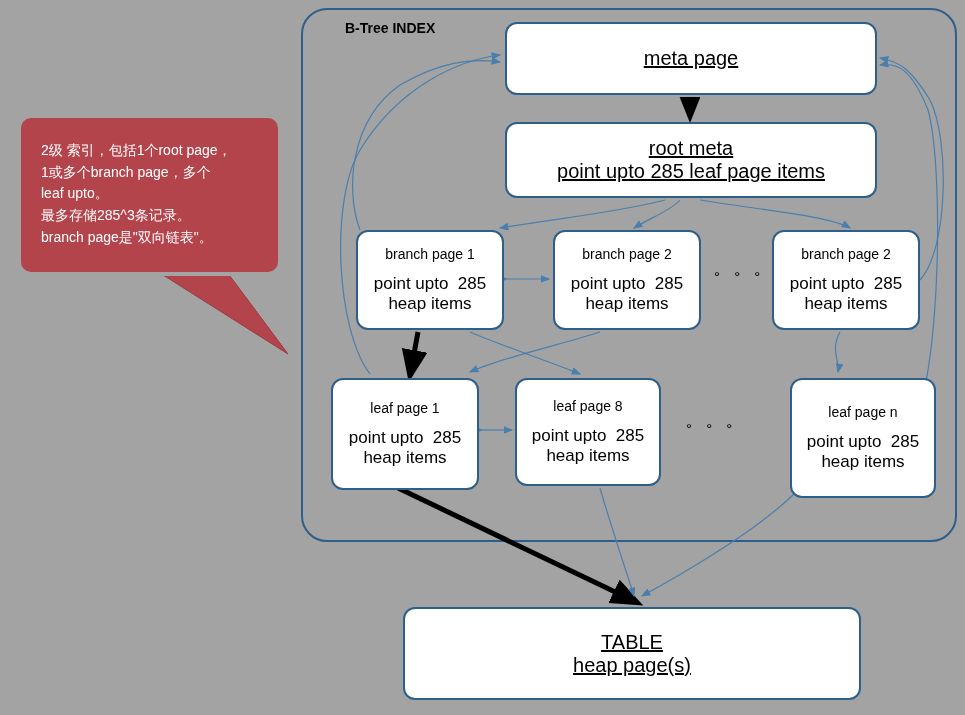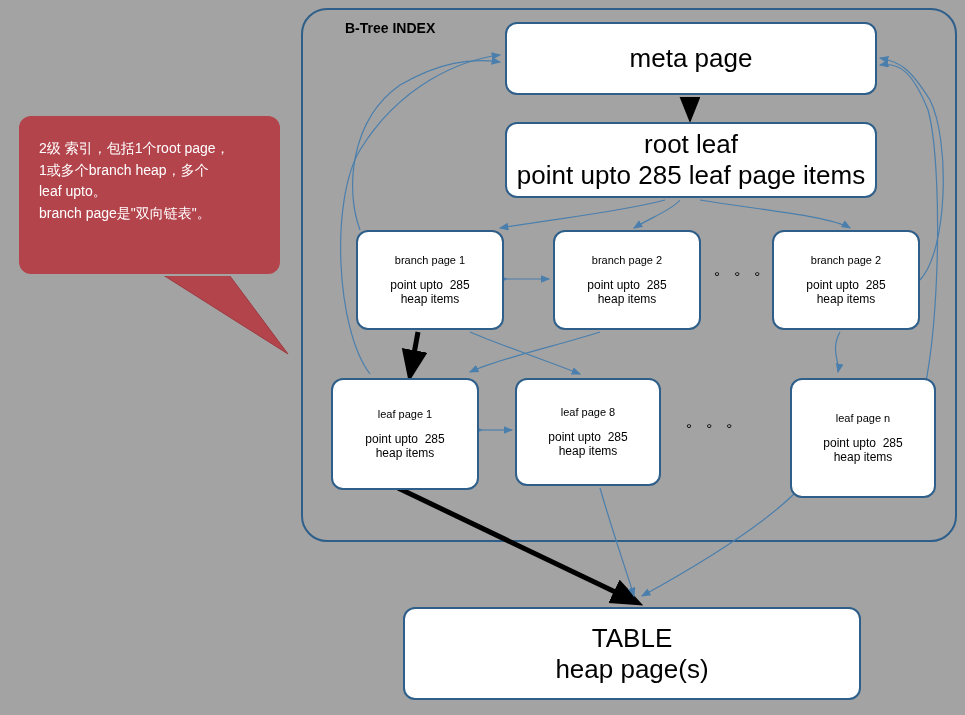--- a/index.html
+++ b/index.html
@@ -35,28 +35,29 @@
     align-items: center;
     justify-content: center;
     text-align: center;
     color: #000000;
   }
   .box .line {
     display: block;
     white-space: pre;
   }
   .big-title {
-    font-size: 26px;
+    font-size: 20px;
+    text-decoration: underline;
   }
   .node-title {
-    font-size: 11px;
+    font-size: 14px;
     text-align: right;
   }
   .node-sub {
-    font-size: 12px;
+    font-size: 17px;
   }
   #btree-frame {
     position: absolute;
     left: 301px;
     top: 8px;
     width: 656px;
     height: 534px;
     border: 2px solid #2e5f8a;
     border-radius: 26px;
     box-sizing: border-box;
@@ -94,21 +95,21 @@
   #ellipsis-branch { left: 714px; top: 268px; }
   #ellipsis-leaf { left: 686px; top: 420px; }
 
   #callout {
     position: absolute;
     left: 17px;
     top: 114px;
     width: 265px;
     height: 162px;
     background: #b4444c;
-    border: 2px solid #a3a3a3;
+    border: 4px solid #a3a3a3;
     border-radius: 14px;
     box-sizing: border-box;
     padding: 22px 18px 10px 20px;
     color: #ffffff;
     font-size: 14px;
     line-height: 1.55;
   }
   #callout .line { display: block; white-space: pre-wrap; }
   #callout-tail {
     position: absolute;
@@ -167,21 +168,21 @@
     <path d="M600,488 C612,530 626,570 634,596" stroke="#4a7fad" stroke-width="1.2" fill="none" marker-end="url(#arrow-thin)"></path>
 
     <path d="M800,488 C760,530 680,575 642,596" stroke="#4a7fad" stroke-width="1.2" fill="none" marker-end="url(#arrow-thin)"></path>
   </svg>
 
   <div class="box" id="meta-page">
     <span class="line big-title">meta page</span>
   </div>
 
   <div class="box" id="root-page">
-    <span class="line big-title">root leaf</span>
+    <span class="line big-title">root meta</span>
     <span class="line big-title">point upto 285 leaf page items</span>
   </div>
 
   <div class="box" id="branch-1">
     <span class="line node-title">branch page 1</span>
     <span class="branch-gap"></span>
     <span class="line node-sub">point upto  285</span>
     <span class="line node-sub">heap items</span>
   </div>
 
@@ -228,18 +229,19 @@
     <span class="line big-title">TABLE</span>
     <span class="line big-title">heap page(s)</span>
   </div>
 
   <svg id="callout-tail" viewBox="0 0 170 110">
     <polygon points="22,18 88,10 158,104" fill="#b4444c" stroke="#9c3a41" stroke-width="1"></polygon>
   </svg>
 
   <div id="callout">
     <span class="line">2级 索引，包括1个root page，</span>
-    <span class="line">1或多个branch heap，多个</span>
+    <span class="line">1或多个branch page，多个</span>
     <span class="line">leaf upto。</span>
+    <span class="line">最多存储285^3条记录。</span>
     <span class="line">branch page是"双向链表"。</span>
   </div>
 
 </div>
 
 </body></html>

